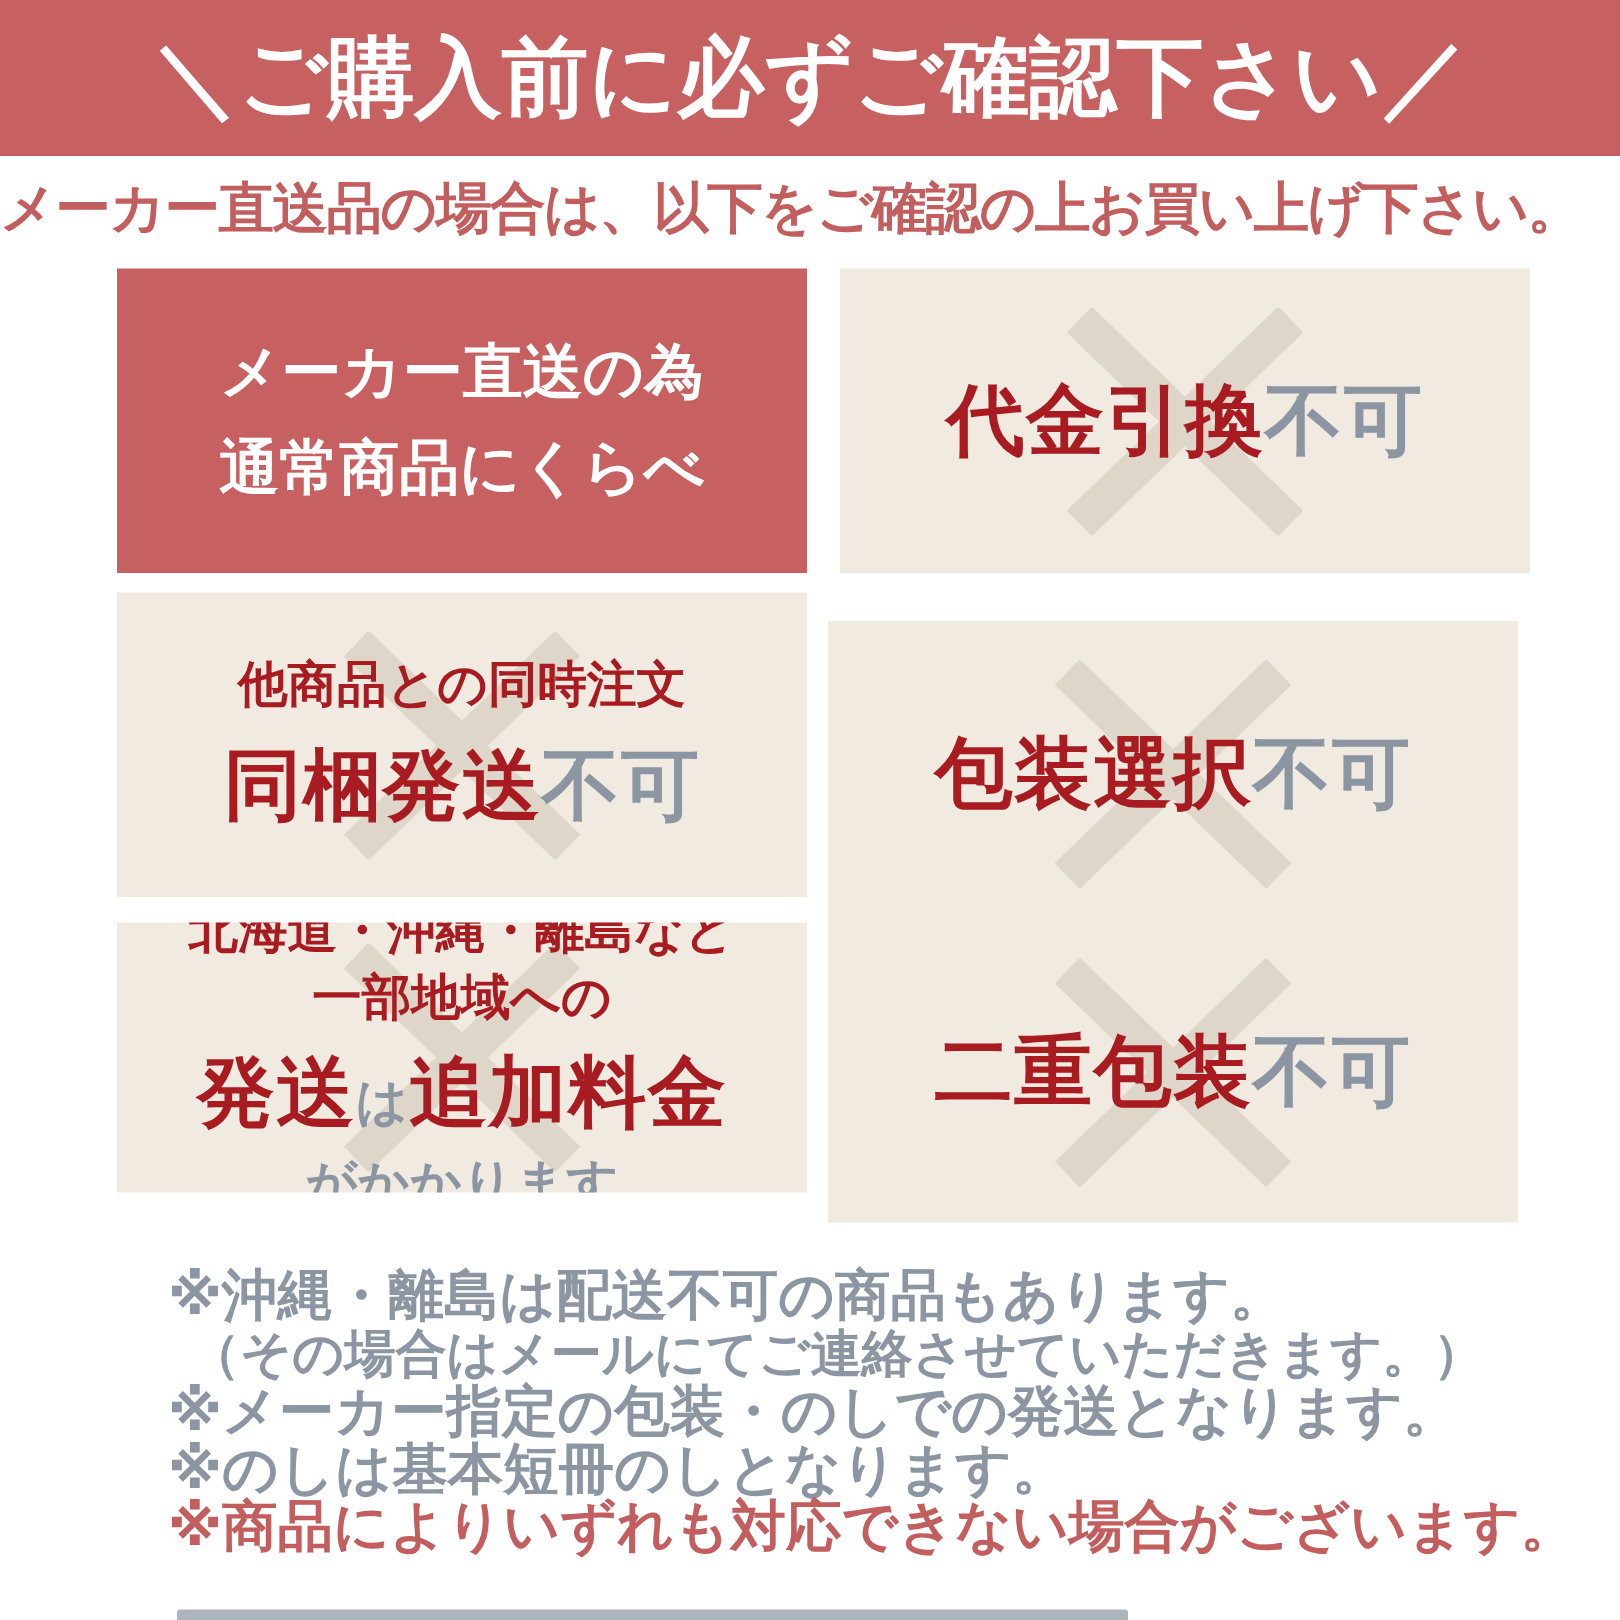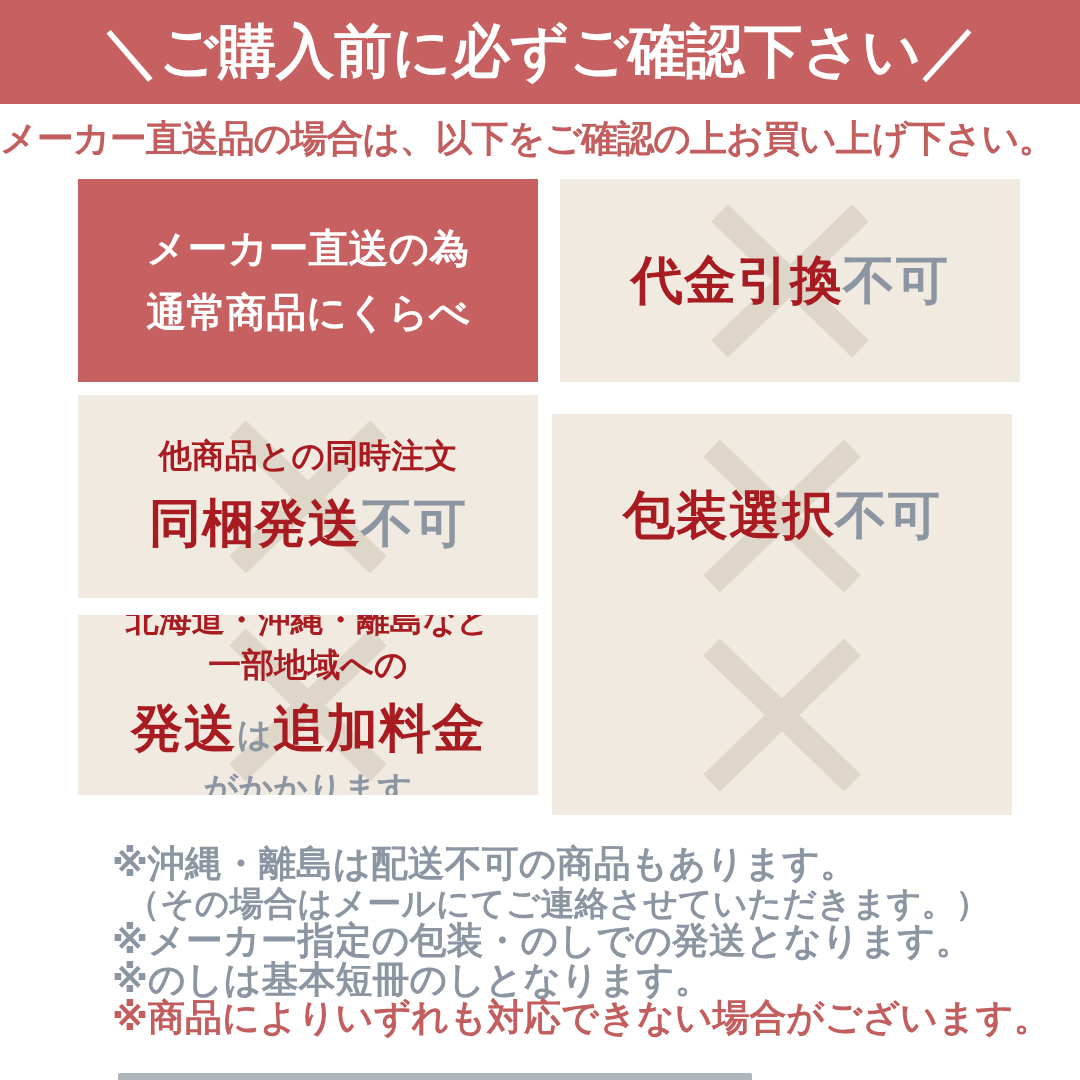--- a/index.html
+++ b/index.html
@@ -148,20 +148,21 @@
     <p class="geo-line dred">一部地域への</p>
     <p class="big fee-line"><span class="dred">発送</span><span class="gtxt mid-gray">は</span><span class="dred">追加料金</span></p>
     <p class="mid-gray gtxt">がかかります</p>
   </div>
 
   <div class="box pos-r3-r">
     <svg class="xmark" width="185" height="152" viewBox="0 0 185 152">
       <line x1="22" y1="8" x2="163" y2="144" stroke="#ded7c9" stroke-width="24"></line>
       <line x1="163" y1="8" x2="22" y2="144" stroke="#ded7c9" stroke-width="24"></line>
     </svg>
+    <p class="big"><span class="dred">二重包装</span><span class="gtxt">不可</span></p>
   </div>
 
 </section>
 
 <section class="notes">
   <p class="note">※沖縄・離島は配送不可の商品もあります。</p>
   <p class="note indent">（その場合はメールにてご連絡させていただきます。）</p>
   <p class="note">※メーカー指定の包装・のしでの発送となります。</p>
   <p class="note">※のしは基本短冊のしとなります。</p>
   <p class="note red">※商品によりいずれも対応できない場合がございます。</p>

